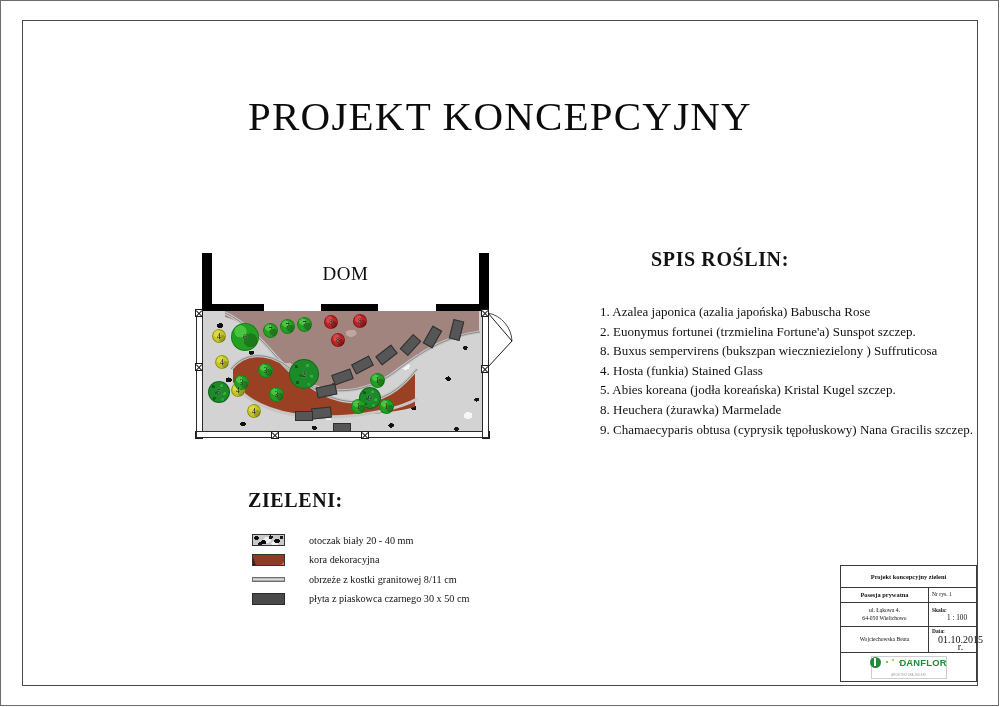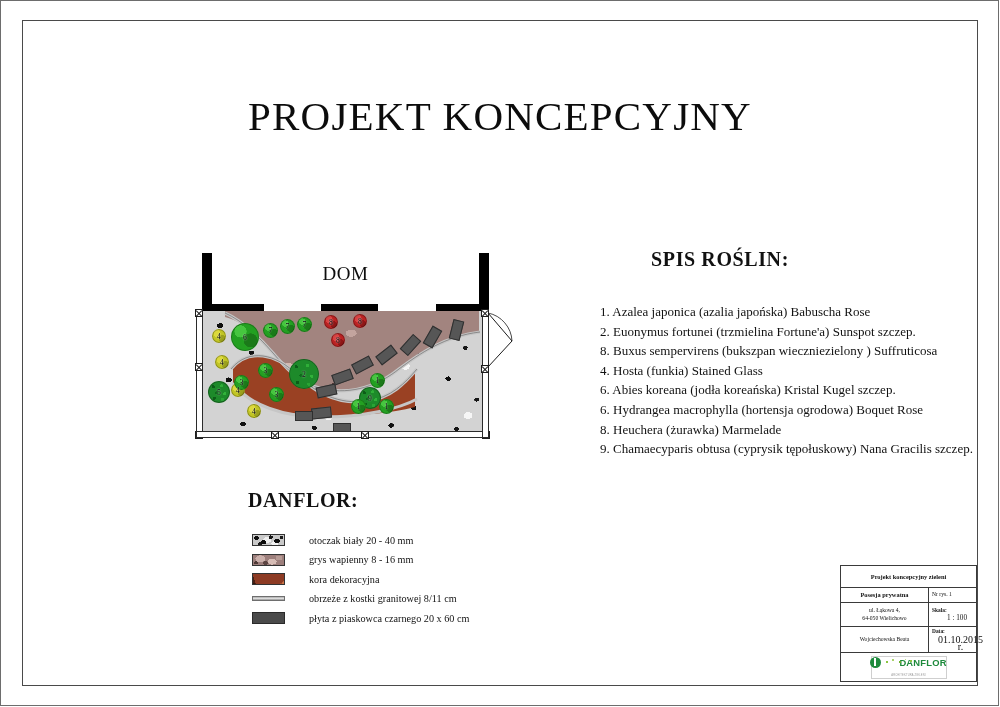--- a/index.html
+++ b/index.html
@@ -324,47 +324,42 @@
       <path d="M 2 2 A 30 30 0 0 1 26 30" stroke="#1b1b1b" stroke-width=".8" fill="none"></path>
     </svg>
   </div>
 
   <div id="spis-title">SPIS ROŚLIN:</div>
   <div id="plant-list">
     <div class="plant-row">1. Azalea japonica (azalia japońska) Babuscha Rose</div>
     <div class="plant-row">2. Euonymus fortunei (trzmielina Fortune'a) Sunspot szczep.</div>
     <div class="plant-row">8. Buxus sempervirens (bukszpan wieczniezielony ) Suffruticosa</div>
     <div class="plant-row">4. Hosta (funkia) Stained Glass</div>
-    <div class="plant-row">6. Abies koreana (jodła koreańska) Kristal Kugel szczep.</div>
-    <div class="plant-row">6. Hydrangea macrophylla (hortensja ogrodowa) Boquet Rose</div>
+    <div class="plant-row">5. Abies koreana (jodła koreańska) Kristal Kugel szczep.</div>
     <div class="plant-row">8. Heuchera (żurawka) Marmelade</div>
     <div class="plant-row">9. Chamaecyparis obtusa (cyprysik tępołuskowy) Nana Gracilis szczep.</div>
   </div>
 
-  <div id="legend-title">DANFLOR:</div>
+  <div id="legend-title">ZIELENI:</div>
   <div id="legend-items">
     <div class="legend-row">
       <div class="legend-sw sw-pebble"></div>
       <div class="legend-lab">otoczak biały 20 - 40 mm</div>
     </div>
     <div class="legend-row">
-      <div class="legend-sw sw-grit"></div>
-      <div class="legend-lab">grys wapienny 8 - 16 mm</div>
-    </div>
-    <div class="legend-row">
       <div class="legend-sw sw-bark"></div>
       <div class="legend-lab">kora dekoracyjna</div>
     </div>
     <div class="legend-row">
       <div class="legend-sw sw-edge"></div>
       <div class="legend-lab">obrzeże z kostki granitowej 8/11 cm</div>
     </div>
     <div class="legend-row">
       <div class="legend-sw sw-slab"></div>
-      <div class="legend-lab">płyta z piaskowca czarnego 20 x 60 cm</div>
+      <div class="legend-lab">płyta z piaskowca czarnego 30 x 50 cm</div>
     </div>
   </div>
 
   <div id="title-block">
     <div class="tb-row" id="tb-r1">
       <div class="tb-cell">Projekt koncepcyjny zieleni</div>
     </div>
     <div class="tb-row" id="tb-r2">
       <div class="tb-cell tb-left">Posesja prywatna</div>
       <div class="tb-cell tb-right">

